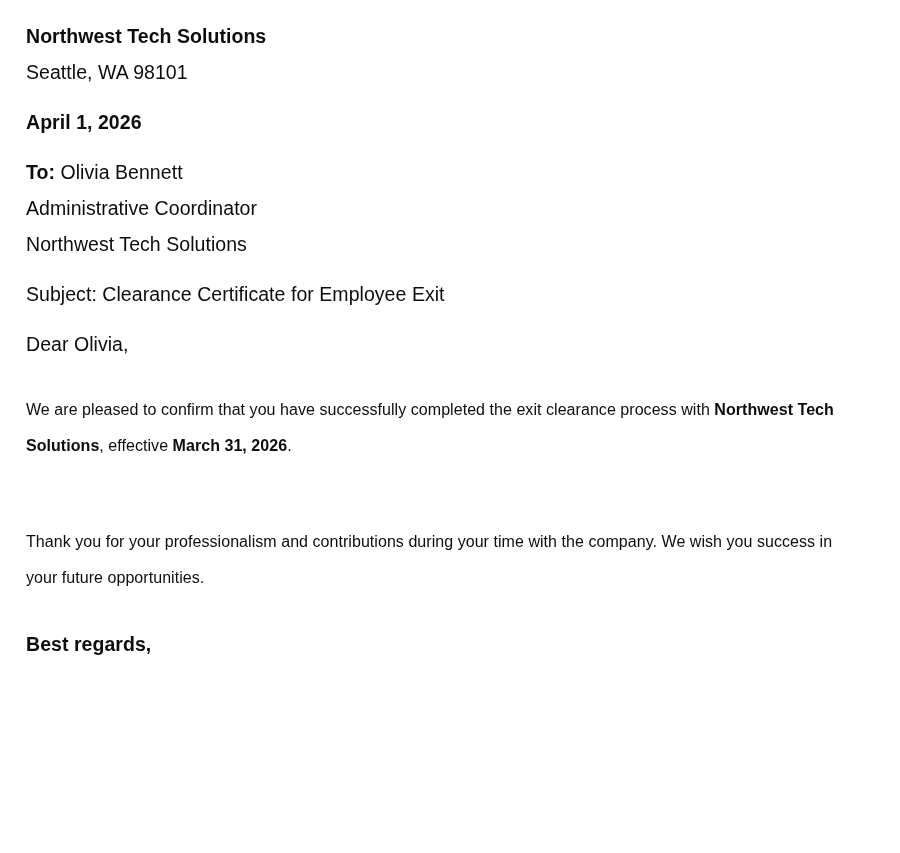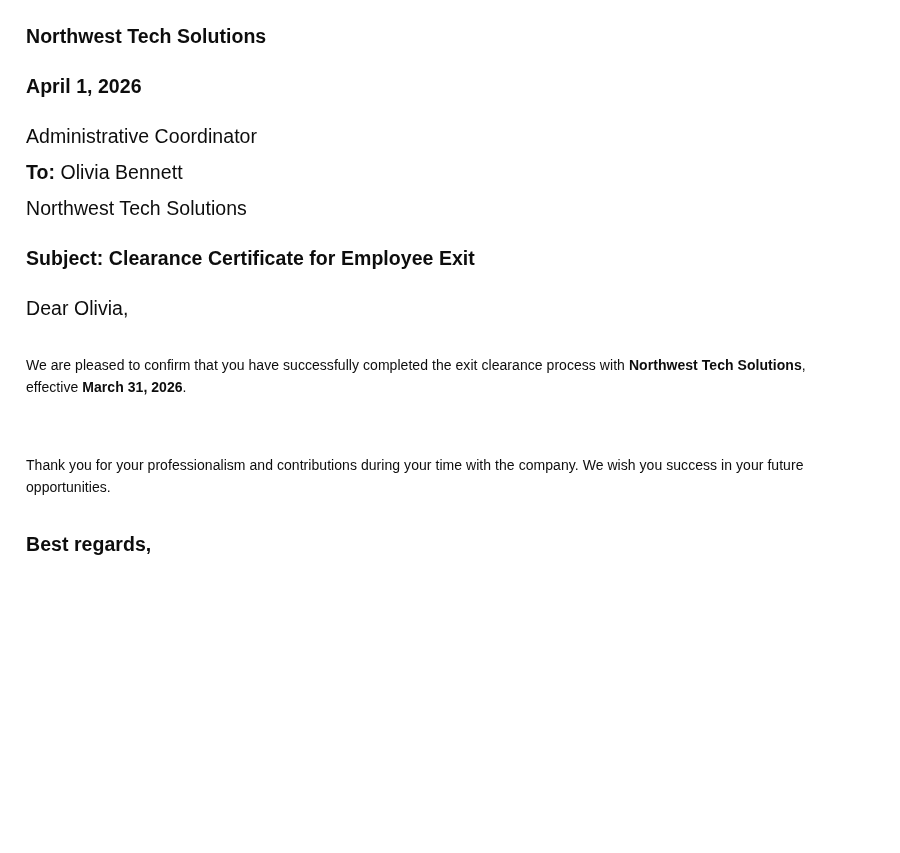--- a/index.html
+++ b/index.html
@@ -26,62 +26,63 @@
     margin: 0;
   }
   
   .line {
     font-size: 19.5px;
     line-height: 36px;
     letter-spacing: 0.05px;
     white-space: normal;
   }
   .para {
-    font-size: 14px;
-    line-height: 22px;
+    font-size: 16px;
+    line-height: 36px;
     letter-spacing: 0.05px;
     max-width: 830px;
   }
   .b {
     font-weight: 700;
   }
   .r {
     font-weight: 400;
   }
   
   .gap-sm { height: 14px; }
   .gap-md { height: 14px; }
   .gap-lg { height: 14px; }
 
   .sender-name { font-weight: 700; }
   .date-line   { font-weight: 700; }
-  .subject-line { font-weight: 700; }
+  .subject-line { font-weight: 400; }
   .salutation  { font-weight: 400; }
   .closing     { font-weight: 700; }
 </style>
 </head>
 <body>
 
 <div class="letter">
 
   <div class="block">
     <div class="line sender-name">Northwest Tech Solutions</div>
+    <div class="line">Seattle, WA 98101</div>
   </div>
 
   <div class="gap-sm"></div>
 
   <div class="block">
     <div class="line date-line">April 1, 2026</div>
   </div>
 
   <div class="gap-md"></div>
 
   <div class="block">
+    <div class="line"><span class="b">To:</span><span class="r">&nbsp;</span><span class="r">Olivia Bennett</span></div>
     <div class="line">Administrative Coordinator</div>
-    <div class="line"><span class="b">To:</span><span class="r">&nbsp;</span><span class="r">Olivia Bennett</span></div>
     <div class="line">Northwest Tech Solutions</div>
   </div>
 
   <div class="gap-md"></div>
 
   <div class="block">
     <div class="line subject-line">Subject: Clearance Certificate for Employee Exit</div>
   </div>
 
   <div class="gap-md"></div>

